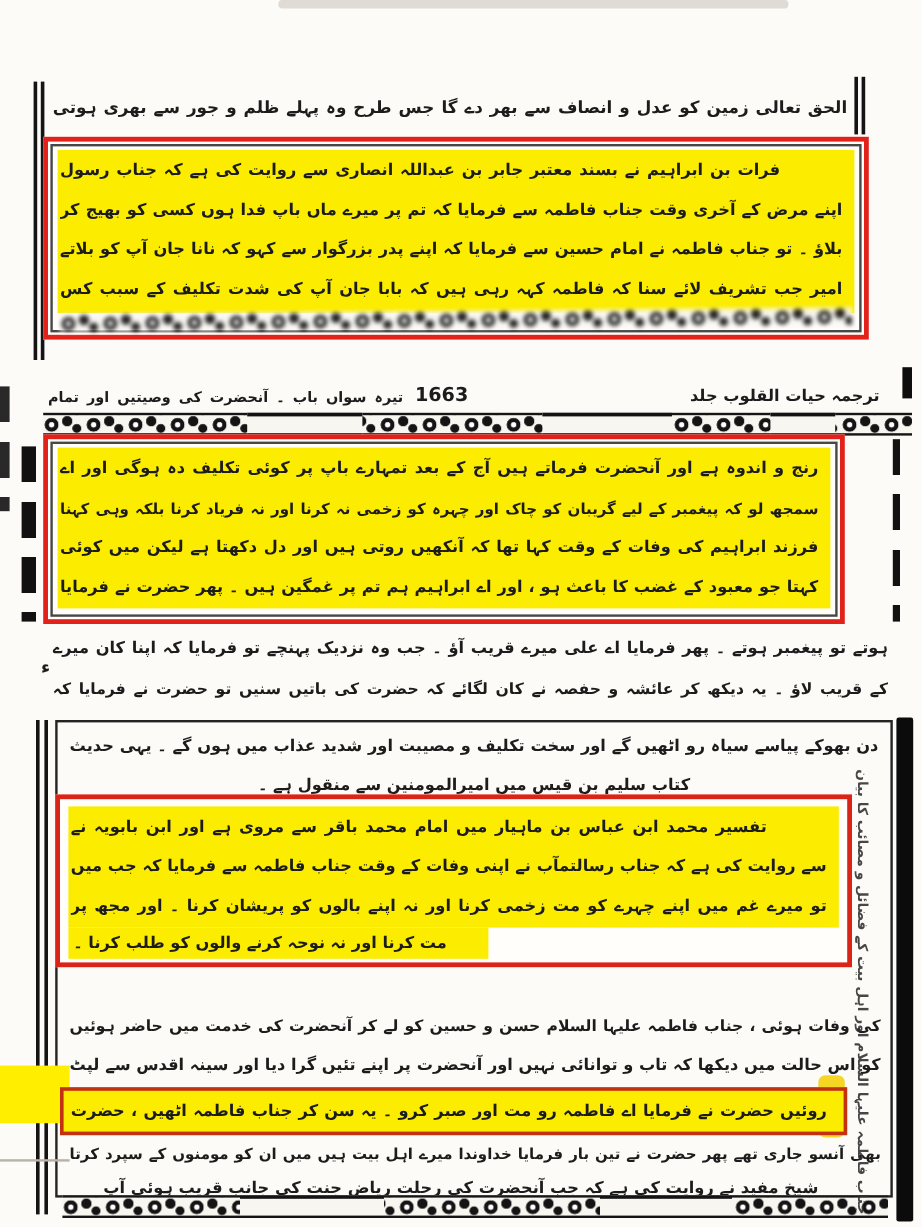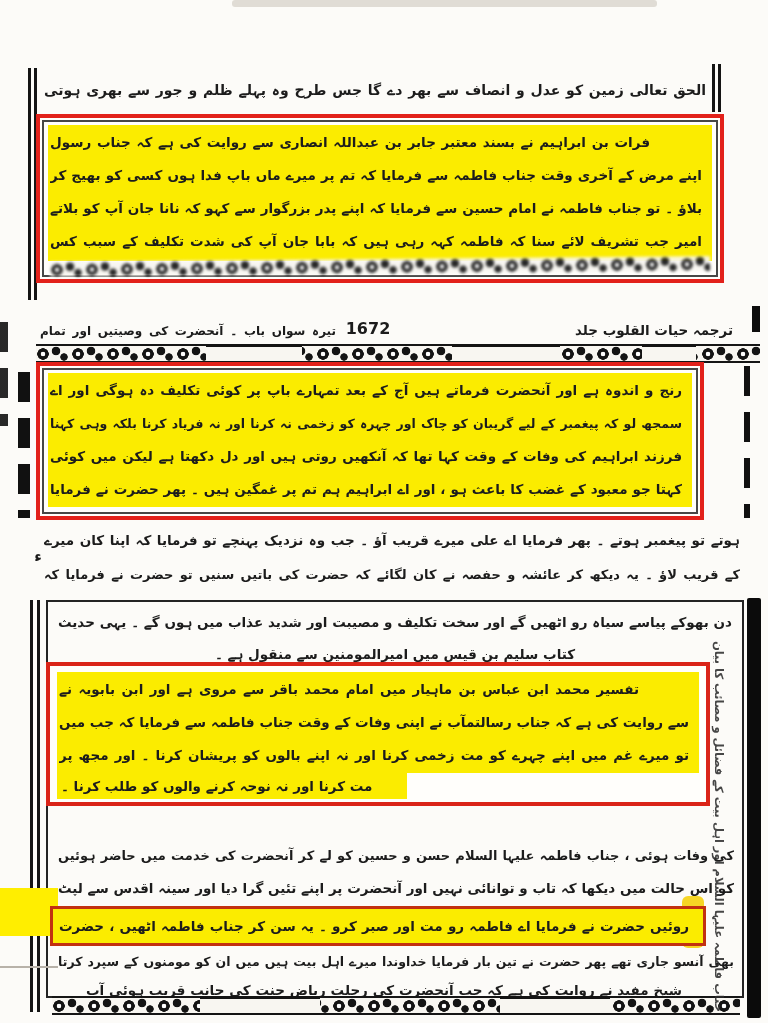--- a/index.html
+++ b/index.html
@@ -46,21 +46,21 @@
     <div class="ul hl" style="left:10px;top:8px;width:600px;right:auto;left:10px;">فرات بن ابراہیم نے بسند معتبر جابر بن عبداللہ انصاری سے روایت کی ہے کہ جناب رسول خدا نے</div>
     <div class="ul hl" style="left:10px;top:41px;width:652px;">اپنے مرض کے آخری وقت جناب فاطمہ سے فرمایا کہ تم پر میرے ماں باپ فدا ہوں کسی کو بھیج کر اپنے شوہر کو</div>
     <div class="ul hl" style="left:10px;top:74px;width:652px;">بلاؤ ۔ تو جناب فاطمہ نے امام حسین سے فرمایا کہ اپنے پدر بزرگوار سے کہو کہ نانا جان آپ کو بلاتے ہیں جناب</div>
     <div class="ul hl" style="left:10px;top:107px;width:652px;">امیر جب تشریف لائے سنا کہ فاطمہ کہہ رہی ہیں کہ بابا جان آپ کی شدت تکلیف کے سبب کس قدر</div>
     <div class="orn smudge" style="left:10px;bottom:5px;right:10px;height:15px;"></div>
   </div>
 
   <div class="vdash" style="left:0;top:322px;width:8px;height:104px;opacity:.9;"></div>
 
   <div class="ul" style="left:560px;top:316px;width:188px;font-size:13.5px;text-align:center;text-align-last:center;height:28px;line-height:28px;">ترجمہ حیات القلوب جلد دوم</div>
-  <div class="ul" style="left:336px;top:315px;width:64px;font-size:16px;text-align:center;text-align-last:center;height:28px;line-height:28px;">1672</div>
+  <div class="ul" style="left:336px;top:315px;width:64px;font-size:16px;text-align:center;text-align-last:center;height:28px;line-height:28px;">1663</div>
   <div class="ul" style="left:40px;top:318px;width:296px;font-size:12px;height:26px;line-height:26px;">تیرہ سواں باب ۔ آنحضرت کی وصیتیں اور تمام حالات</div>
   <div style="position:absolute;left:752px;top:306px;width:8px;height:26px;background:#0d0d0d;"></div>
 
   <div class="orn" style="left:36px;top:344px;width:724px;height:15px;"></div>
   <div class="orn-gap" style="left:206px;top:344px;width:96px;height:14px;"></div>
   <div class="orn-gap" style="left:452px;top:344px;width:108px;height:14px;"></div>
   <div class="orn-gap" style="left:642px;top:344px;width:54px;height:14px;"></div>
 
   <div class="vdash" style="left:18px;top:372px;width:12px;height:146px;filter:blur(.5px);"></div>
   <div class="vdash" style="left:744px;top:366px;width:6px;height:152px;"></div>

